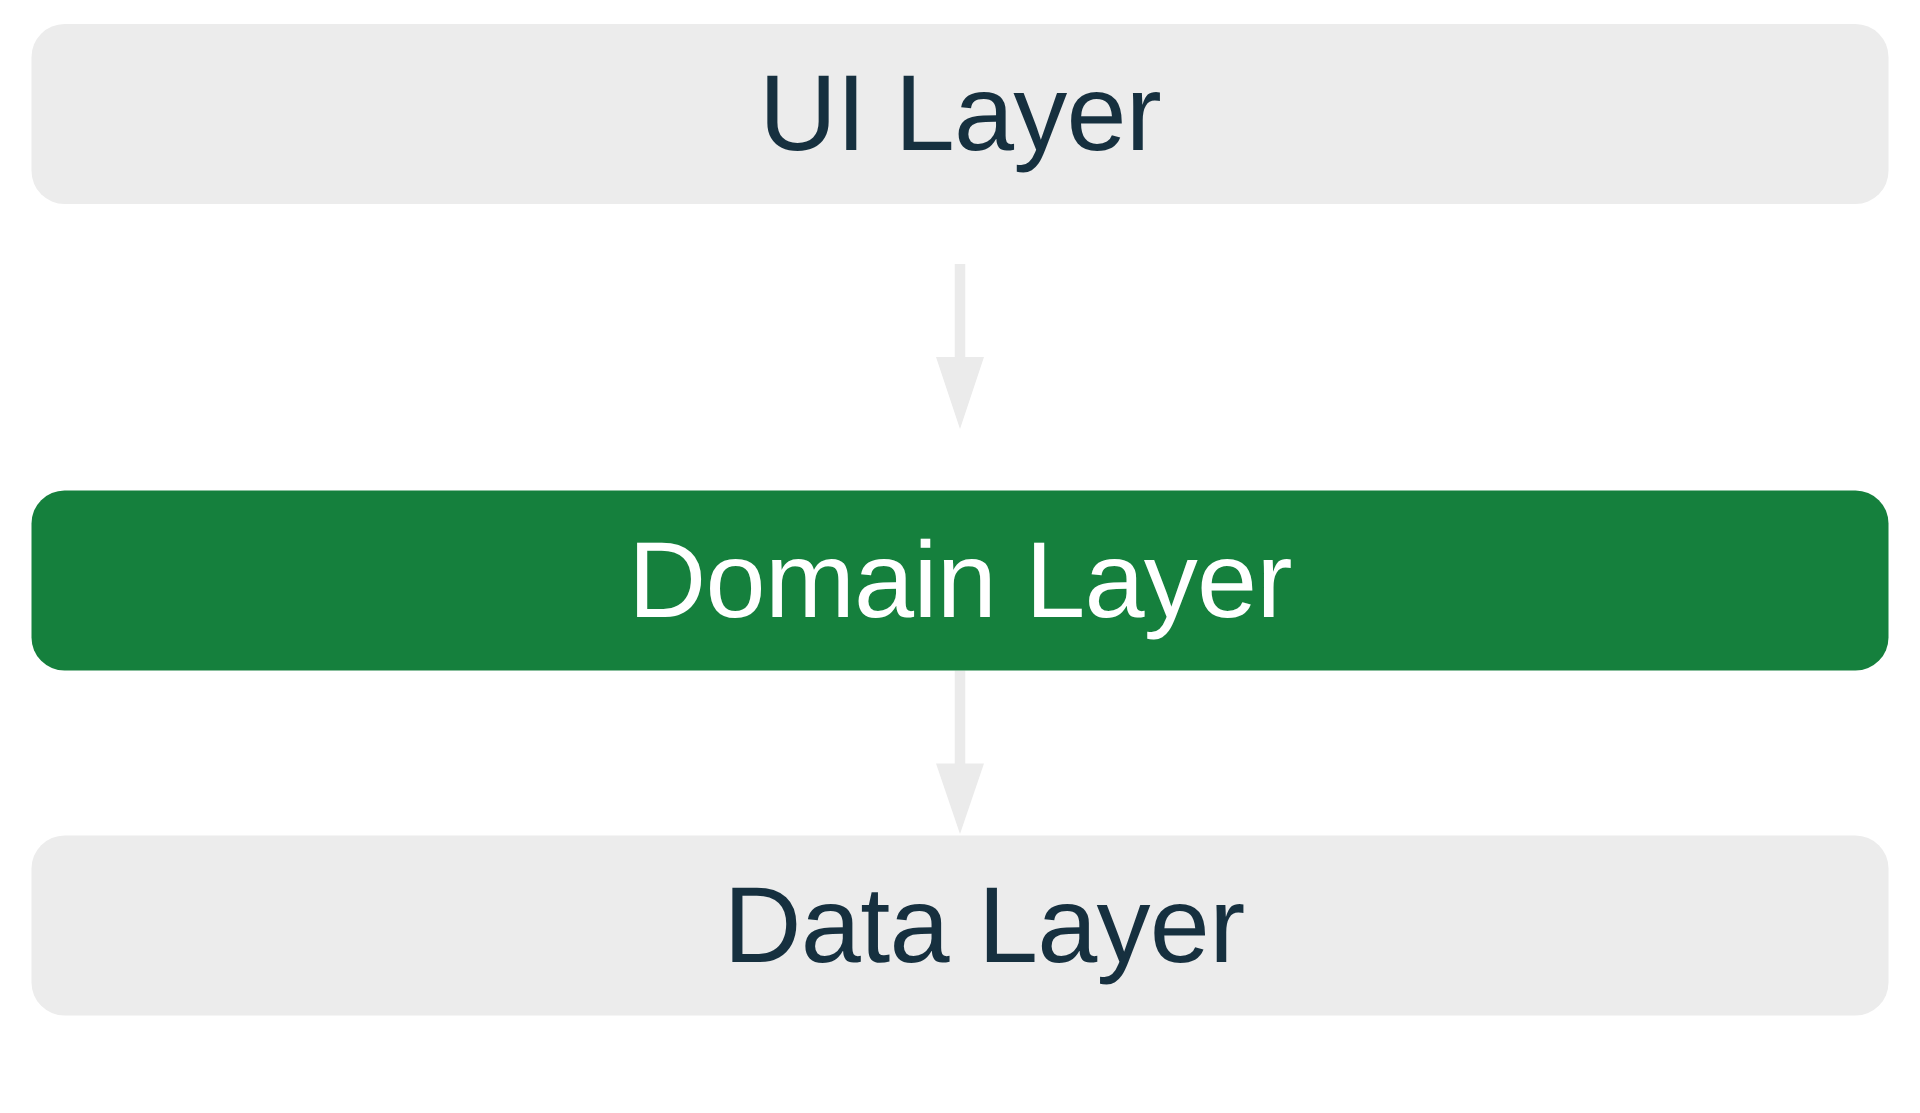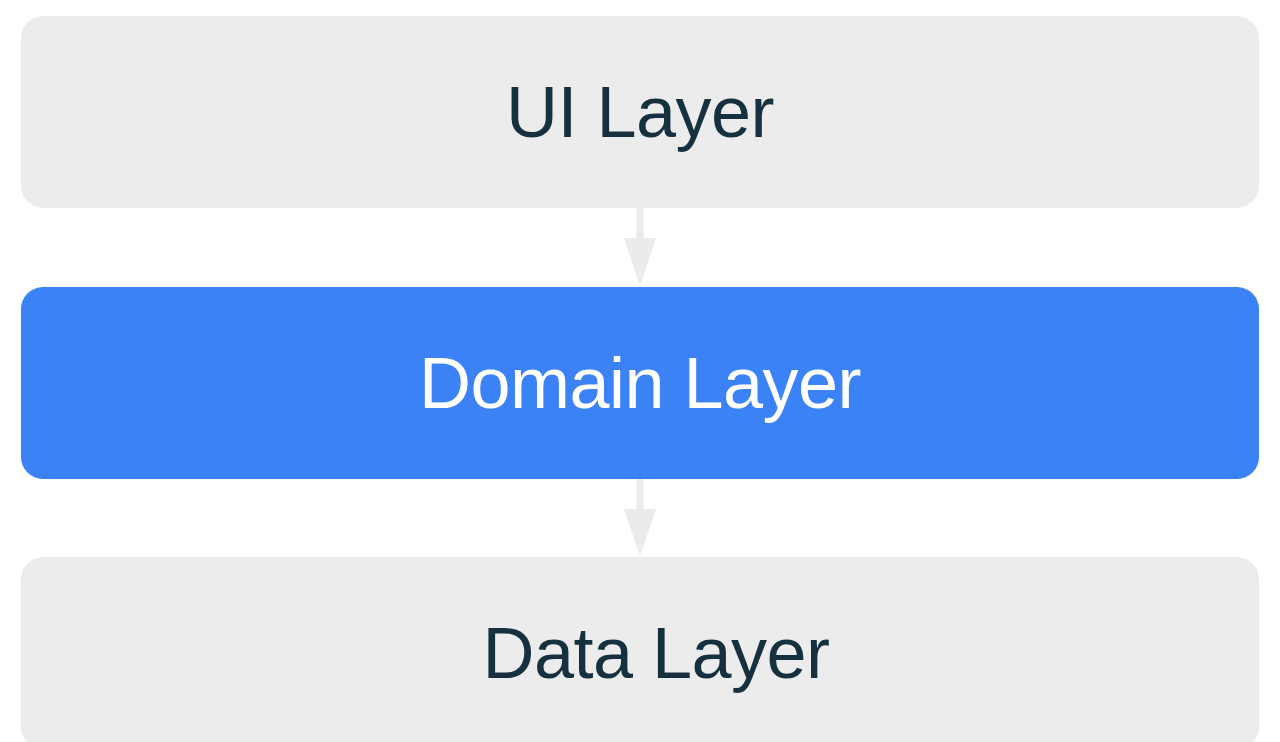--- a/index.html
+++ b/index.html
@@ -23,21 +23,21 @@
 
   .node {
     position: absolute;
     box-sizing: border-box;
     display: flex;
     align-items: center;
     justify-content: center;
     border-radius: 22px;
     left: 21px;
     width: 1238px;
-    height: 192px;
+    height: 120px;
   }
 
   .node-label {
     font-family: "Liberation Sans", sans-serif;
     font-size: 72px;
     font-weight: 400;
     letter-spacing: -0.5px;
     line-height: 1;
     white-space: nowrap;
   }
@@ -83,21 +83,21 @@
   </svg>
 
   <svg class="edge" viewBox="0 0 1280 742" width="1280" height="742" xmlns="http://www.w3.org/2000/svg">
     <path class="edge-shape" d="M636.5,447 L643.5,447 L643.5,509 L656,509 L640,556 L624,509 L636.5,509 Z" fill="#ebebeb"></path>
   </svg>
 
   <div class="node" id="node-ui" style="background: rgb(236, 236, 236);">
     <span class="node-label" style="color: rgb(22, 48, 63);">UI Layer</span>
   </div>
 
-  <div class="node" id="node-domain" style="background: #3b82f6;">
+  <div class="node" id="node-domain" style="background: #15803d; margin-top: 40px;">
     <span class="node-label" style="color: rgb(255, 255, 255);">Domain Layer</span>
   </div>
 
   <div class="node" id="node-data" style="background: rgb(236, 236, 236); padding-left: 32px;">
     <span class="node-label" style="color: rgb(22, 48, 63);">Data Layer</span>
   </div>
 
 </div>
 
 </body></html>

